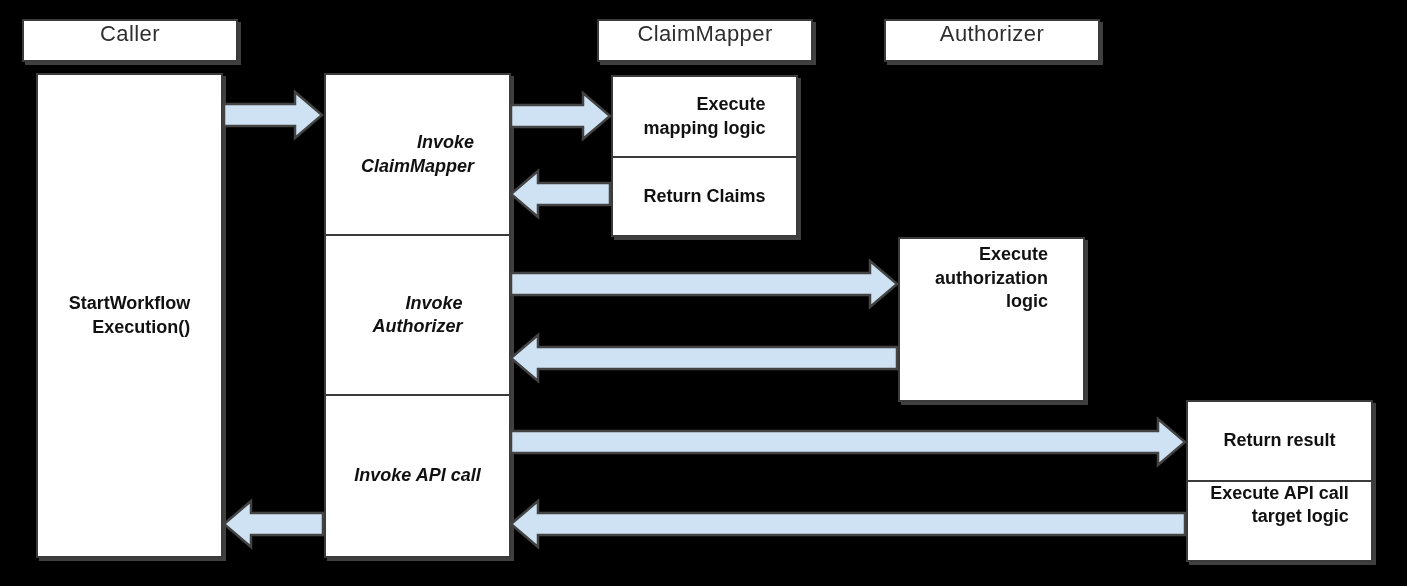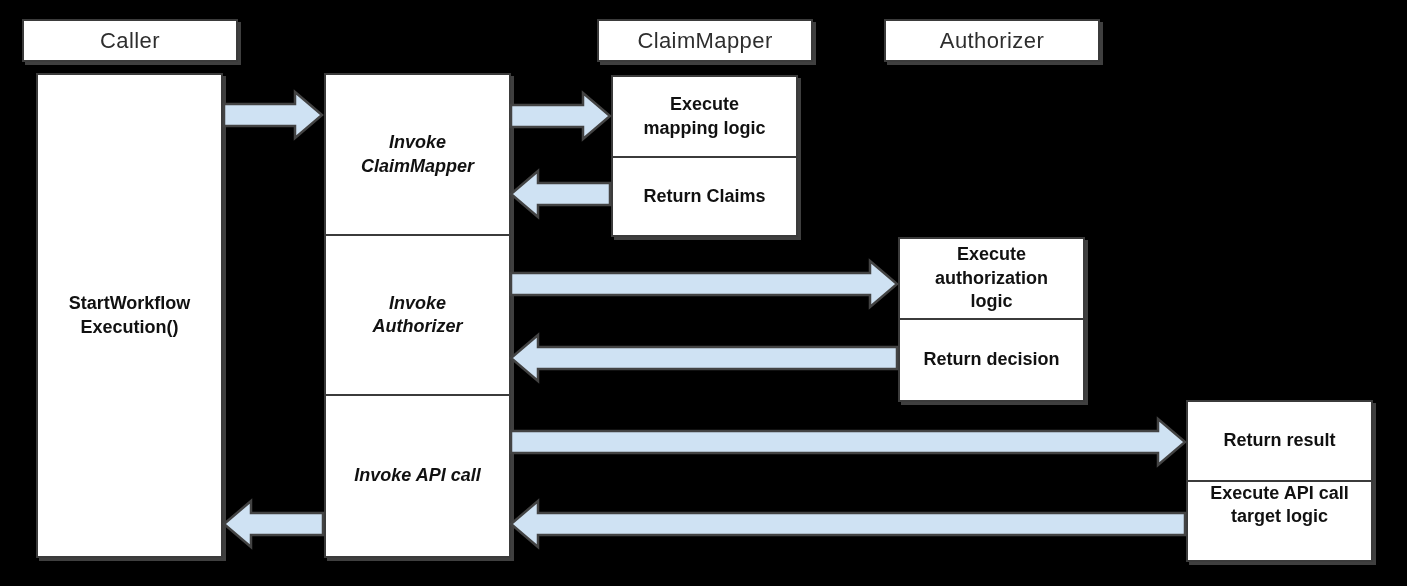--- a/index.html
+++ b/index.html
@@ -10,21 +10,21 @@
     font-family: "Liberation Sans", "DejaVu Sans", sans-serif;
     overflow: hidden;
   }
   .hdr {
     position: absolute;
     top: 19px;
     width: 212px; height: 39px;
     background: var(--box-fill, #fff);
     border: 2px solid var(--box-border, #3b3b3b);
     box-shadow: 3px 3px 0 rgba(115,115,115,0.55);
-    display: flex; align-items: center; justify-content: center;
+    display: flex; justify-content: center;
     font-size: 22px; font-weight: 400;
     letter-spacing: 0.4px;
     color: var(--header-text, #2e2e2e);
   }
   .hdr-caller      { left: 22px; }
   .hdr-frontend    { left: 309px; }
   .hdr-claimmapper { left: 597px; }
   .hdr-authorizer  { left: 884px; }
   .hdr-calltarget  { left: 1172px; }
 
@@ -37,21 +37,21 @@
     display: flex; flex-direction: column;
   }
   .act-caller      { left: 36px;   top: 73px;  height: 481px; }
   .act-frontend    { left: 324px;  top: 73px;  height: 481px; font-style: italic; }
   .act-claimmapper { left: 611px;  top: 75px;  height: 158px; }
   .act-authorizer  { left: 898px;  top: 237px; height: 161px; }
   .act-calltarget  { left: 1186px; top: 400px; height: 158px; }
 
   .cell {
     display: flex; align-items: center; justify-content: center;
-    text-align: center;
+    text-align: right;
     font-size: 18px; font-weight: bold;
     line-height: 1.3;
     color: var(--label-text, #111);
   }
   .cell span { white-space: pre-line; }
   .cell + .cell { border-top: 2px solid var(--box-border, #3b3b3b); }
   .cell.grow { flex: 1 1 auto; }
 
   .act-frontend .cell:nth-child(1) { height: 159px; flex: none; }
   .act-frontend .cell:nth-child(2) { height: 158px; flex: none; }
@@ -116,23 +116,20 @@
       <span>Return Claims</span>
     </div>
   </div>
 
   <div class="act act-authorizer">
     <div class="cell">
       <span>Execute
 authorization
 logic</span>
     </div>
-    <div class="cell grow">
-      <span>Return decision</span>
-    </div>
   </div>
 
   <div class="act act-calltarget">
     <div class="cell grow">
       <span>Return result</span>
     </div>
     <div class="cell">
       <span>Execute API call
 target logic</span>
     </div>

